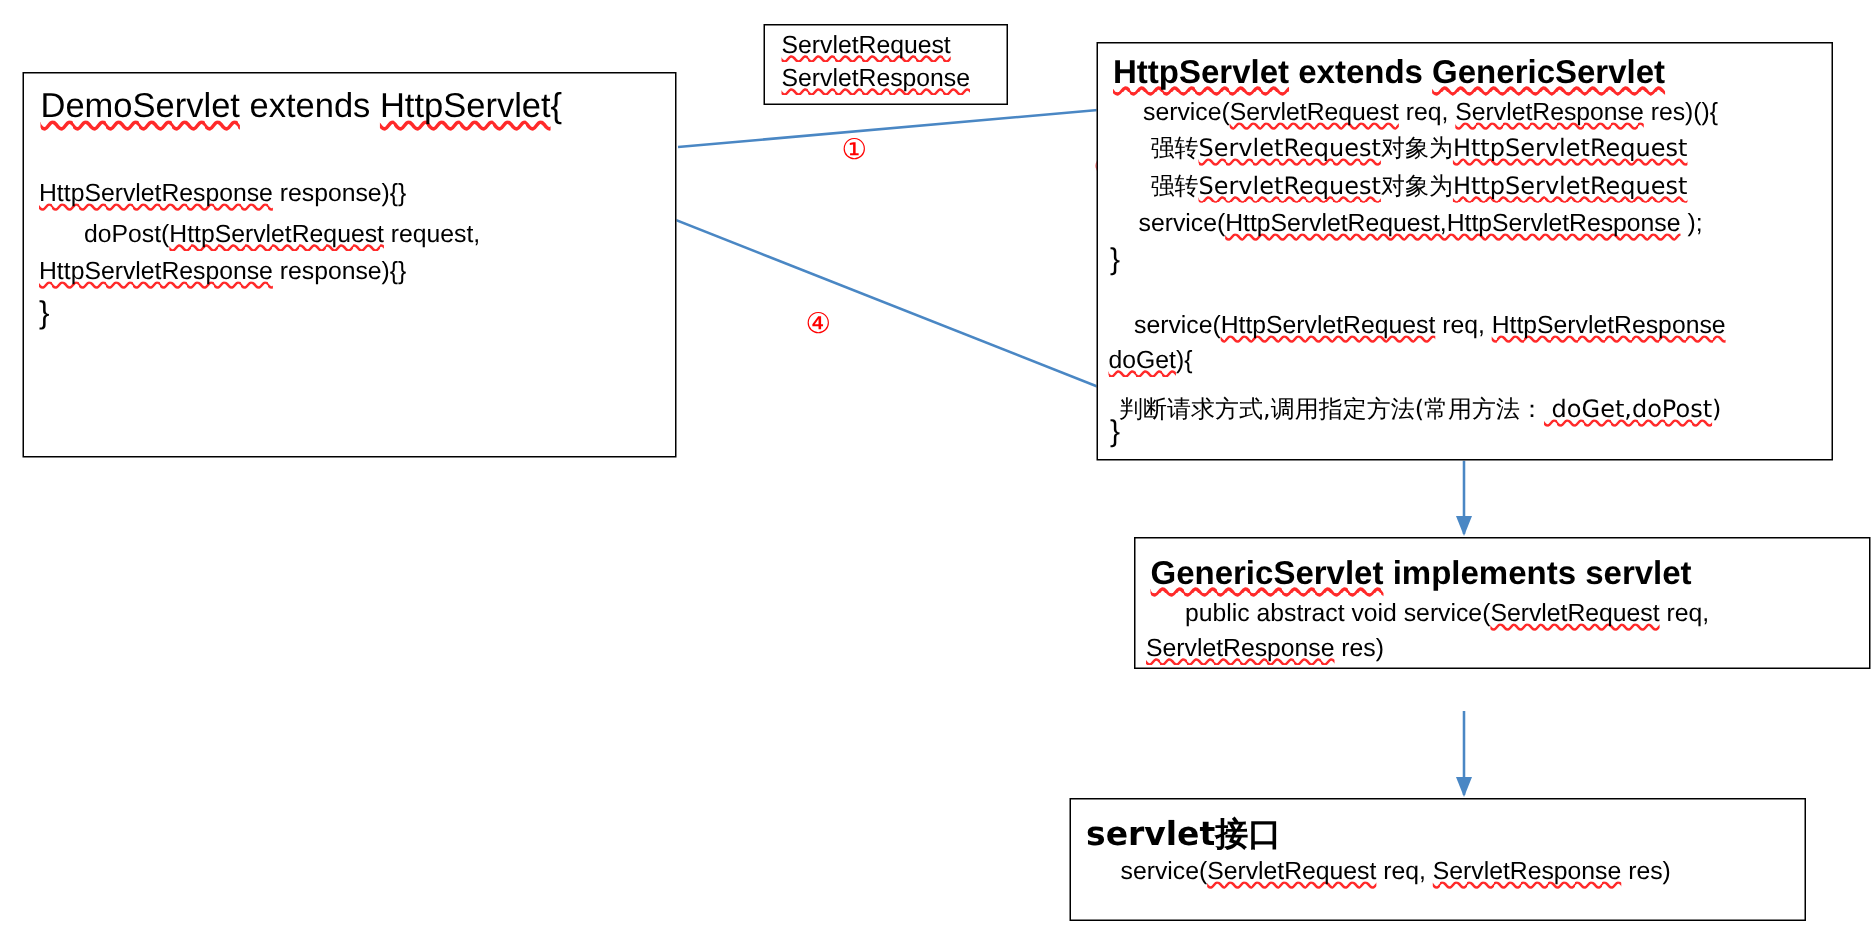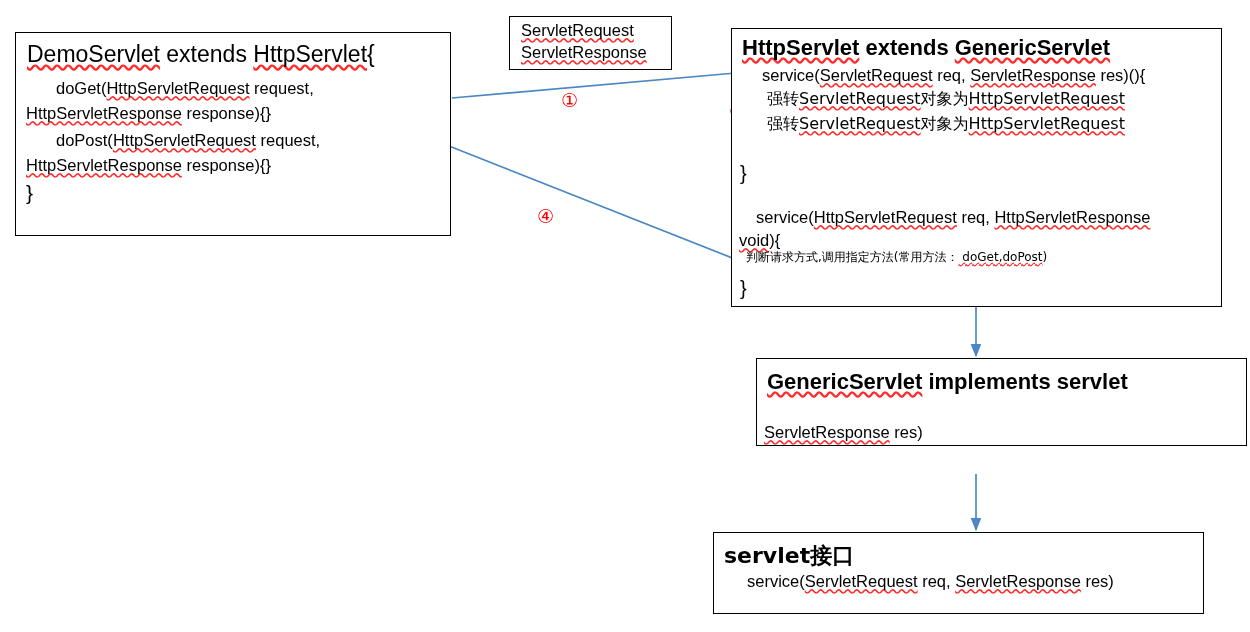--- a/index.html
+++ b/index.html
@@ -50,26 +50,23 @@
   <line x1="976" y1="307" x2="976" y2="356" stroke="#4a87c4" stroke-width="1.7" marker-end="url(#ah)"></line>
 
   <line x1="976" y1="474" x2="976" y2="530" stroke="#4a87c4" stroke-width="1.7" marker-end="url(#ah)"></line>
 </svg>
 
 <div class="circnum" style="left:561px;top:91px;">①</div>
 <div class="circnum" style="left:729px;top:102px;">②</div>
 <div class="circnum" style="left:811px;top:167px;">③</div>
 <div class="circnum" style="left:537px;top:207px;">④</div>
 
-<div class="box" style="left:15px;top:32px;width:436px;height:204px;">
+<div class="box" style="left:15px;top:48px;width:436px;height:257px;">
   <div class="txt hdr" style="left:11px;top:8px;">
     <span class="sq">DemoServlet</span><span> extends </span><span class="sq">HttpServlet</span><span>{</span>
-  </div>
-  <div class="txt body-t" style="left:40px;top:46px;">
-    <span>doGet(</span><span class="sq">HttpServletRequest</span><span> request,</span>
   </div>
   <div class="txt body-t" style="left:10px;top:71px;">
     <span class="sq">HttpServletResponse</span><span> response){}</span>
   </div>
   <div class="txt body-t" style="left:40px;top:98px;">
     <span>doPost(</span><span class="sq">HttpServletRequest</span><span> request,</span>
   </div>
   <div class="txt body-t" style="left:10px;top:123px;">
     <span class="sq">HttpServletResponse</span><span> response){}</span>
   </div>
@@ -87,37 +84,43 @@
   </div>
   <div class="txt body-t" style="left:30px;top:37px;">
     <span>service(</span><span class="sq">ServletRequest</span><span> req, </span><span class="sq">ServletResponse</span><span> res)(){</span>
   </div>
   <div class="txt body-t b cn" style="left:35px;top:60px;font-size:16px;">
     <span>强转</span><span class="sq">ServletRequest</span><span>对象为</span><span class="sq">HttpServletRequest</span>
   </div>
   <div class="txt body-t b cn" style="left:35px;top:85px;font-size:16px;">
     <span>强转</span><span class="sq">ServletRequest</span><span>对象为</span><span class="sq">HttpServletRequest</span>
   </div>
+  <div class="txt body-t" style="left:27px;top:111px;">
+    <span>service(</span><span class="sq">HttpServletRequest,HttpServletResponse</span><span> );</span>
+  </div>
   <div class="txt body-t" style="left:8px;top:133px;font-size:20px;">}</div>
 
   <div class="txt body-t" style="left:24px;top:179px;">
     <span>service(</span><span class="sq">HttpServletRequest</span><span> req, </span><span class="sq">HttpServletResponse</span>
   </div>
   <div class="txt body-t" style="left:7px;top:202px;">
-    <span class="sq">void</span><span>){</span>
+    <span class="sq">doGet</span><span>){</span>
   </div>
-  <div class="txt body-t cn" style="left:14px;top:220px;font-size:12px;">
+  <div class="txt body-t cn" style="left:14px;top:234px;font-size:16px;">
     <span>判断请求方式,调用指定方法(常用方法：</span><span class="sq"> doGet,doPost</span><span>)</span>
   </div>
   <div class="txt body-t" style="left:8px;top:248px;font-size:20px;">}</div>
 </div>
 
 <div class="box" style="left:756px;top:358px;width:491px;height:88px;text-decoration:underline;">
   <div class="txt hdr-b" style="left:10px;top:10px;">
     <span class="sq">GenericServlet</span><span>  implements  servlet</span>
+  </div>
+  <div class="txt body-t" style="left:33px;top:41px;">
+    <span>public abstract void service(</span><span class="sq">ServletRequest</span><span> req,</span>
   </div>
   <div class="txt body-t" style="left:7px;top:64px;">
     <span class="sq">ServletResponse</span><span> res)</span>
   </div>
 </div>
 
 <div class="box" style="left:713px;top:532px;width:491px;height:82px;">
   <div class="txt hdr-b cn" style="left:10px;top:8px;">
     <span>servlet</span><span>接口</span>
   </div>

